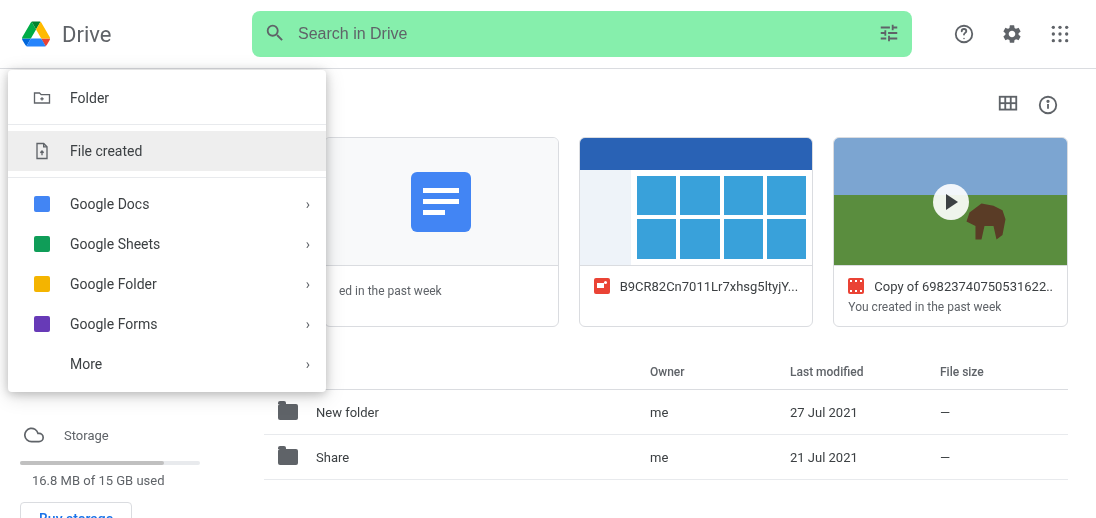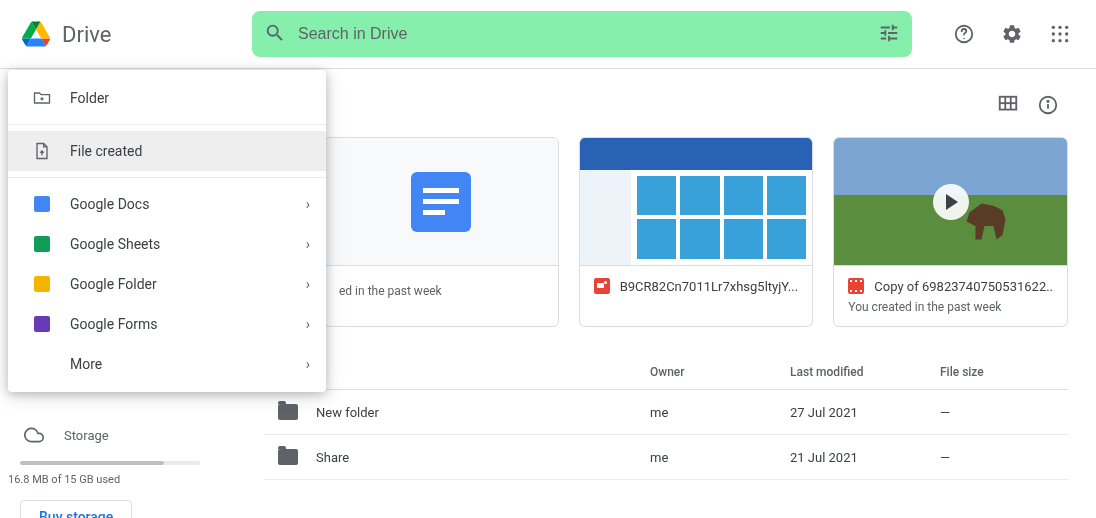--- a/index.html
+++ b/index.html
@@ -21,21 +21,21 @@
   
   .content { display: flex; height: calc(100% - 56px); }
   .sidebar { width: 236px; padding: 8px 0; }
   .main { flex: 1; padding: 12px 28px; overflow: hidden; }
   
   
   .storage-row { display: flex; align-items: center; padding: 8px 16px 8px 24px; color: #5f6368; margin-top: 340px; }
   .storage-row .lbl { margin-left: 20px; font-size: 13px; }
   .storage-bar { width: 180px; height: 4px; background: #e8eaed; border-radius: 2px; margin: 8px 0 8px 20px; position: relative; }
   .storage-bar::after { content:''; position:absolute; left:0; top:0; height:100%; width:80%; background:#c0c0c0; border-radius:2px; }
-  .storage-text { font-size: 11px; color: #5f6368; margin-left: 8px; }
+  .storage-text { font-size: 13px; color: #5f6368; margin-left: 32px; }
   .buy-storage { display:inline-block; margin: 14px 0 0 20px; padding: 8px 18px; border:1px solid #dadce0; border-radius:4px; color:#1a73e8; font-size:14px; font-weight:500; cursor:pointer; }
   
   
   .toolbar { display:flex; align-items:center; justify-content: flex-end; padding: 4px 0 12px; }
   .tool-icon { width:40px; height:40px; display:flex; align-items:center; justify-content:center; color:#5f6368; cursor:pointer; border-radius:50%; }
   .breadcrumb-hint { color:#5f6368; margin-right:auto; display:flex; align-items:center; }
   .breadcrumb-hint .caret { margin-left:4px; opacity:0.6; }
   
   
   .suggested { display:flex; gap:20px; margin-bottom: 28px; margin-left: 60px; }

